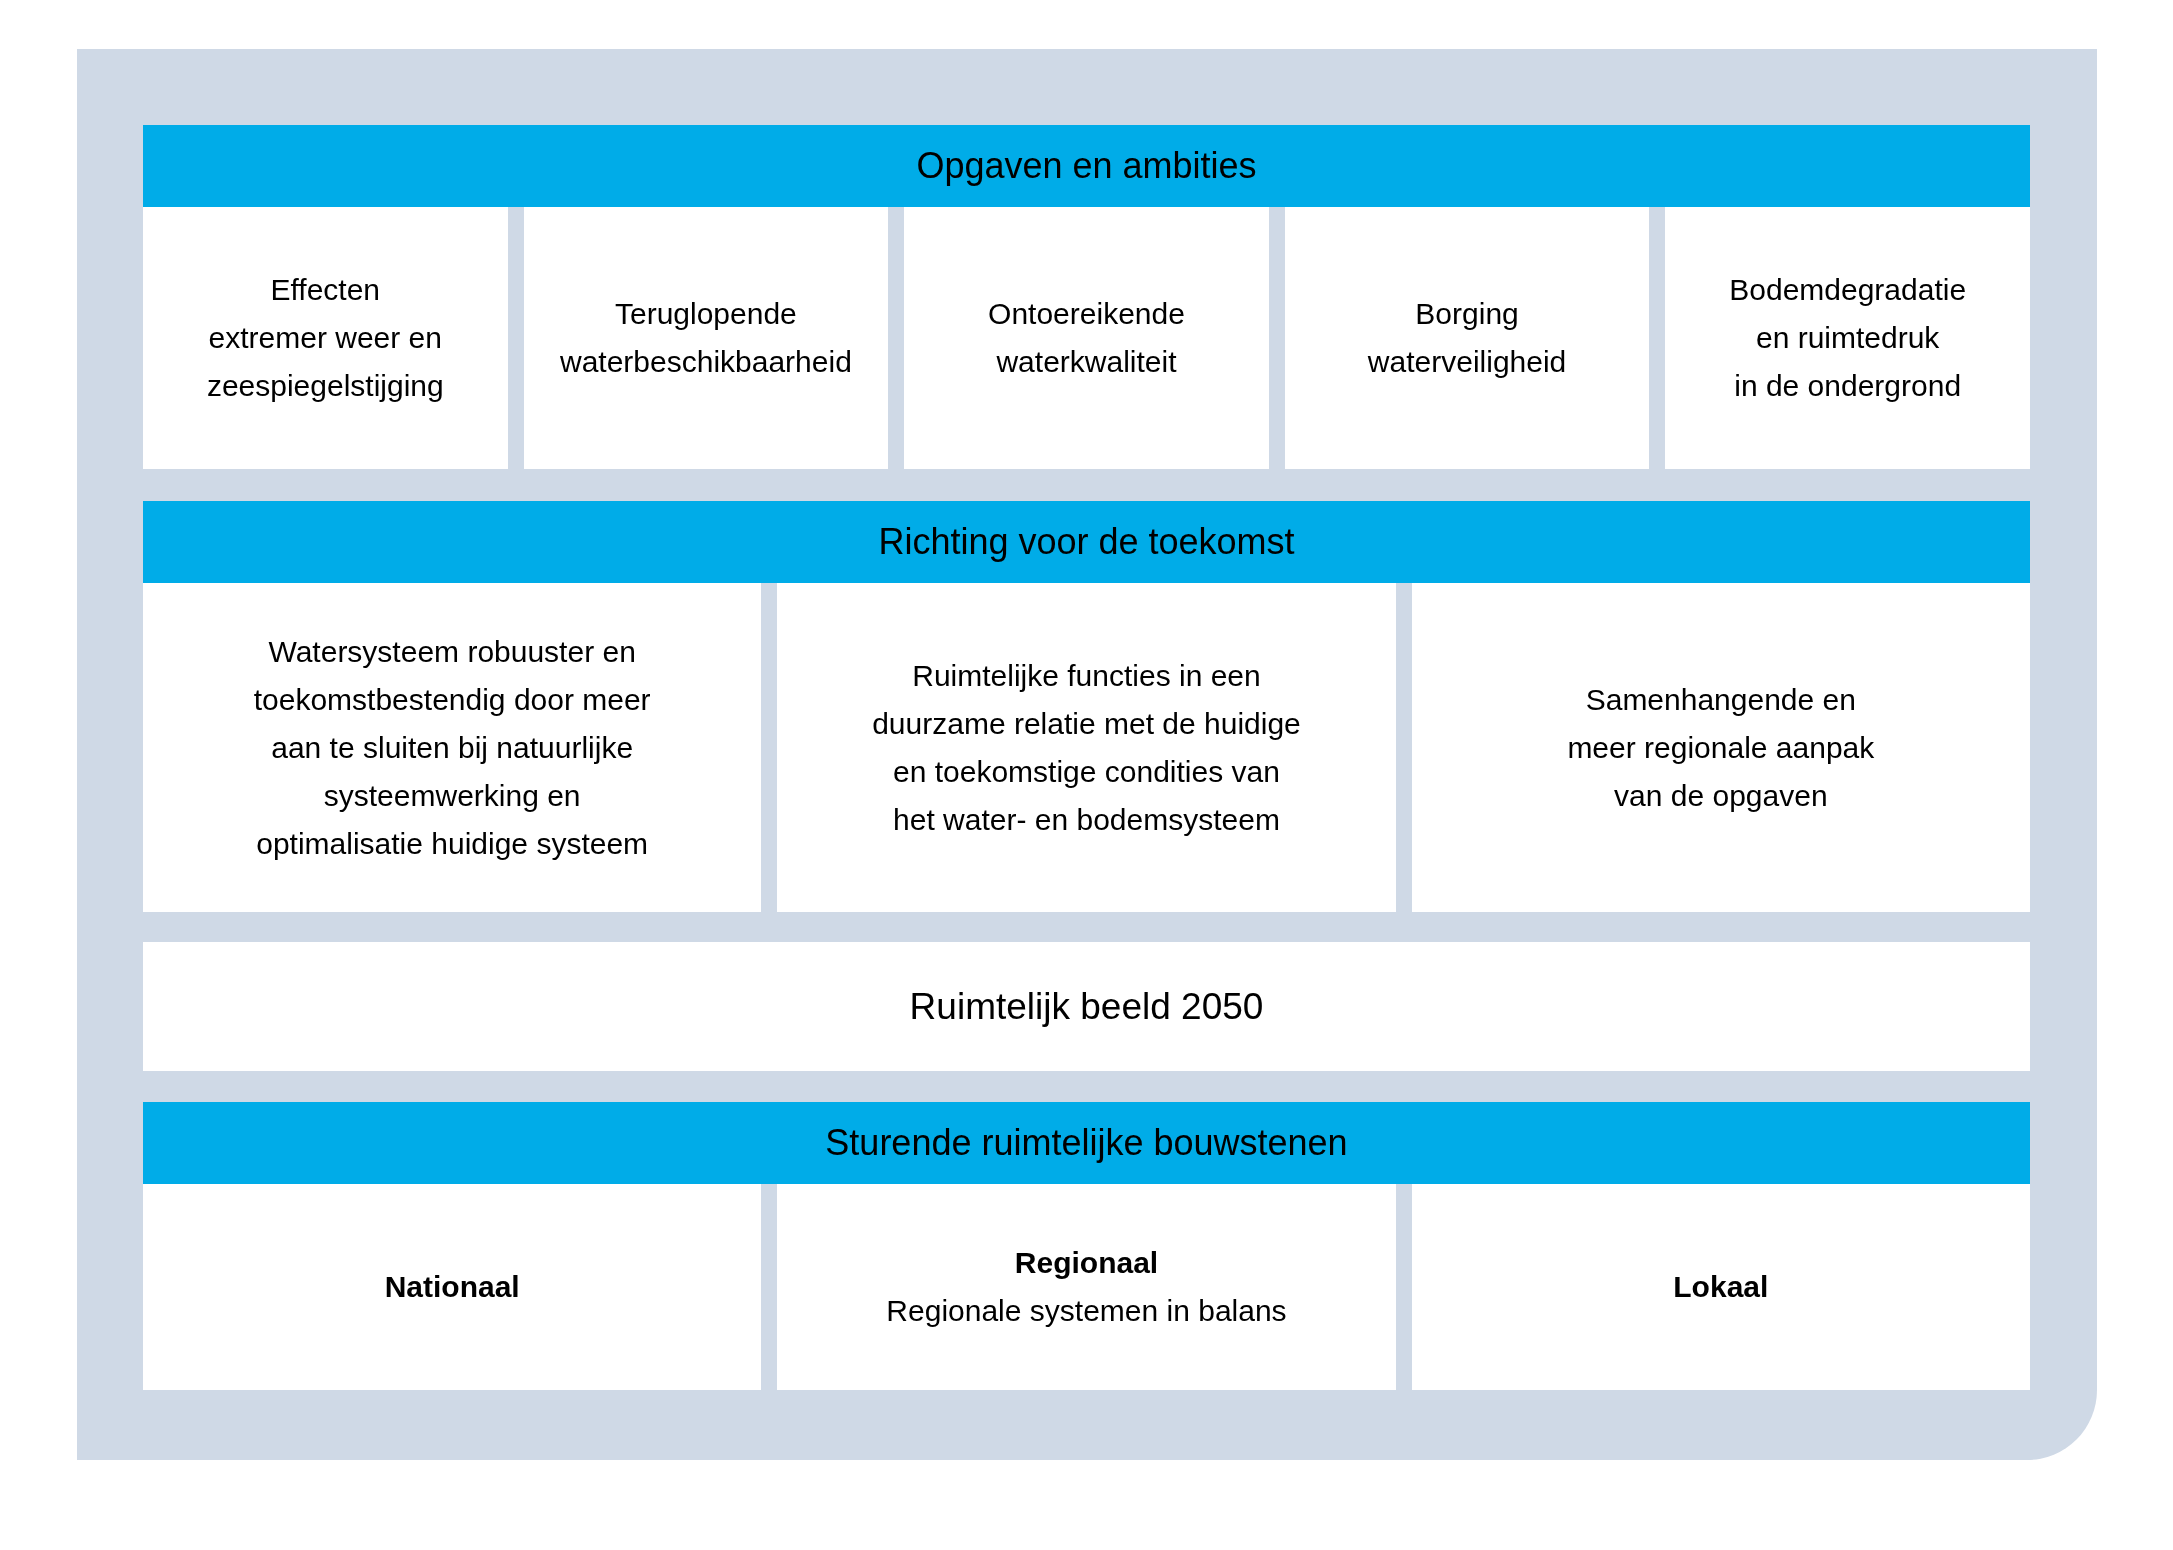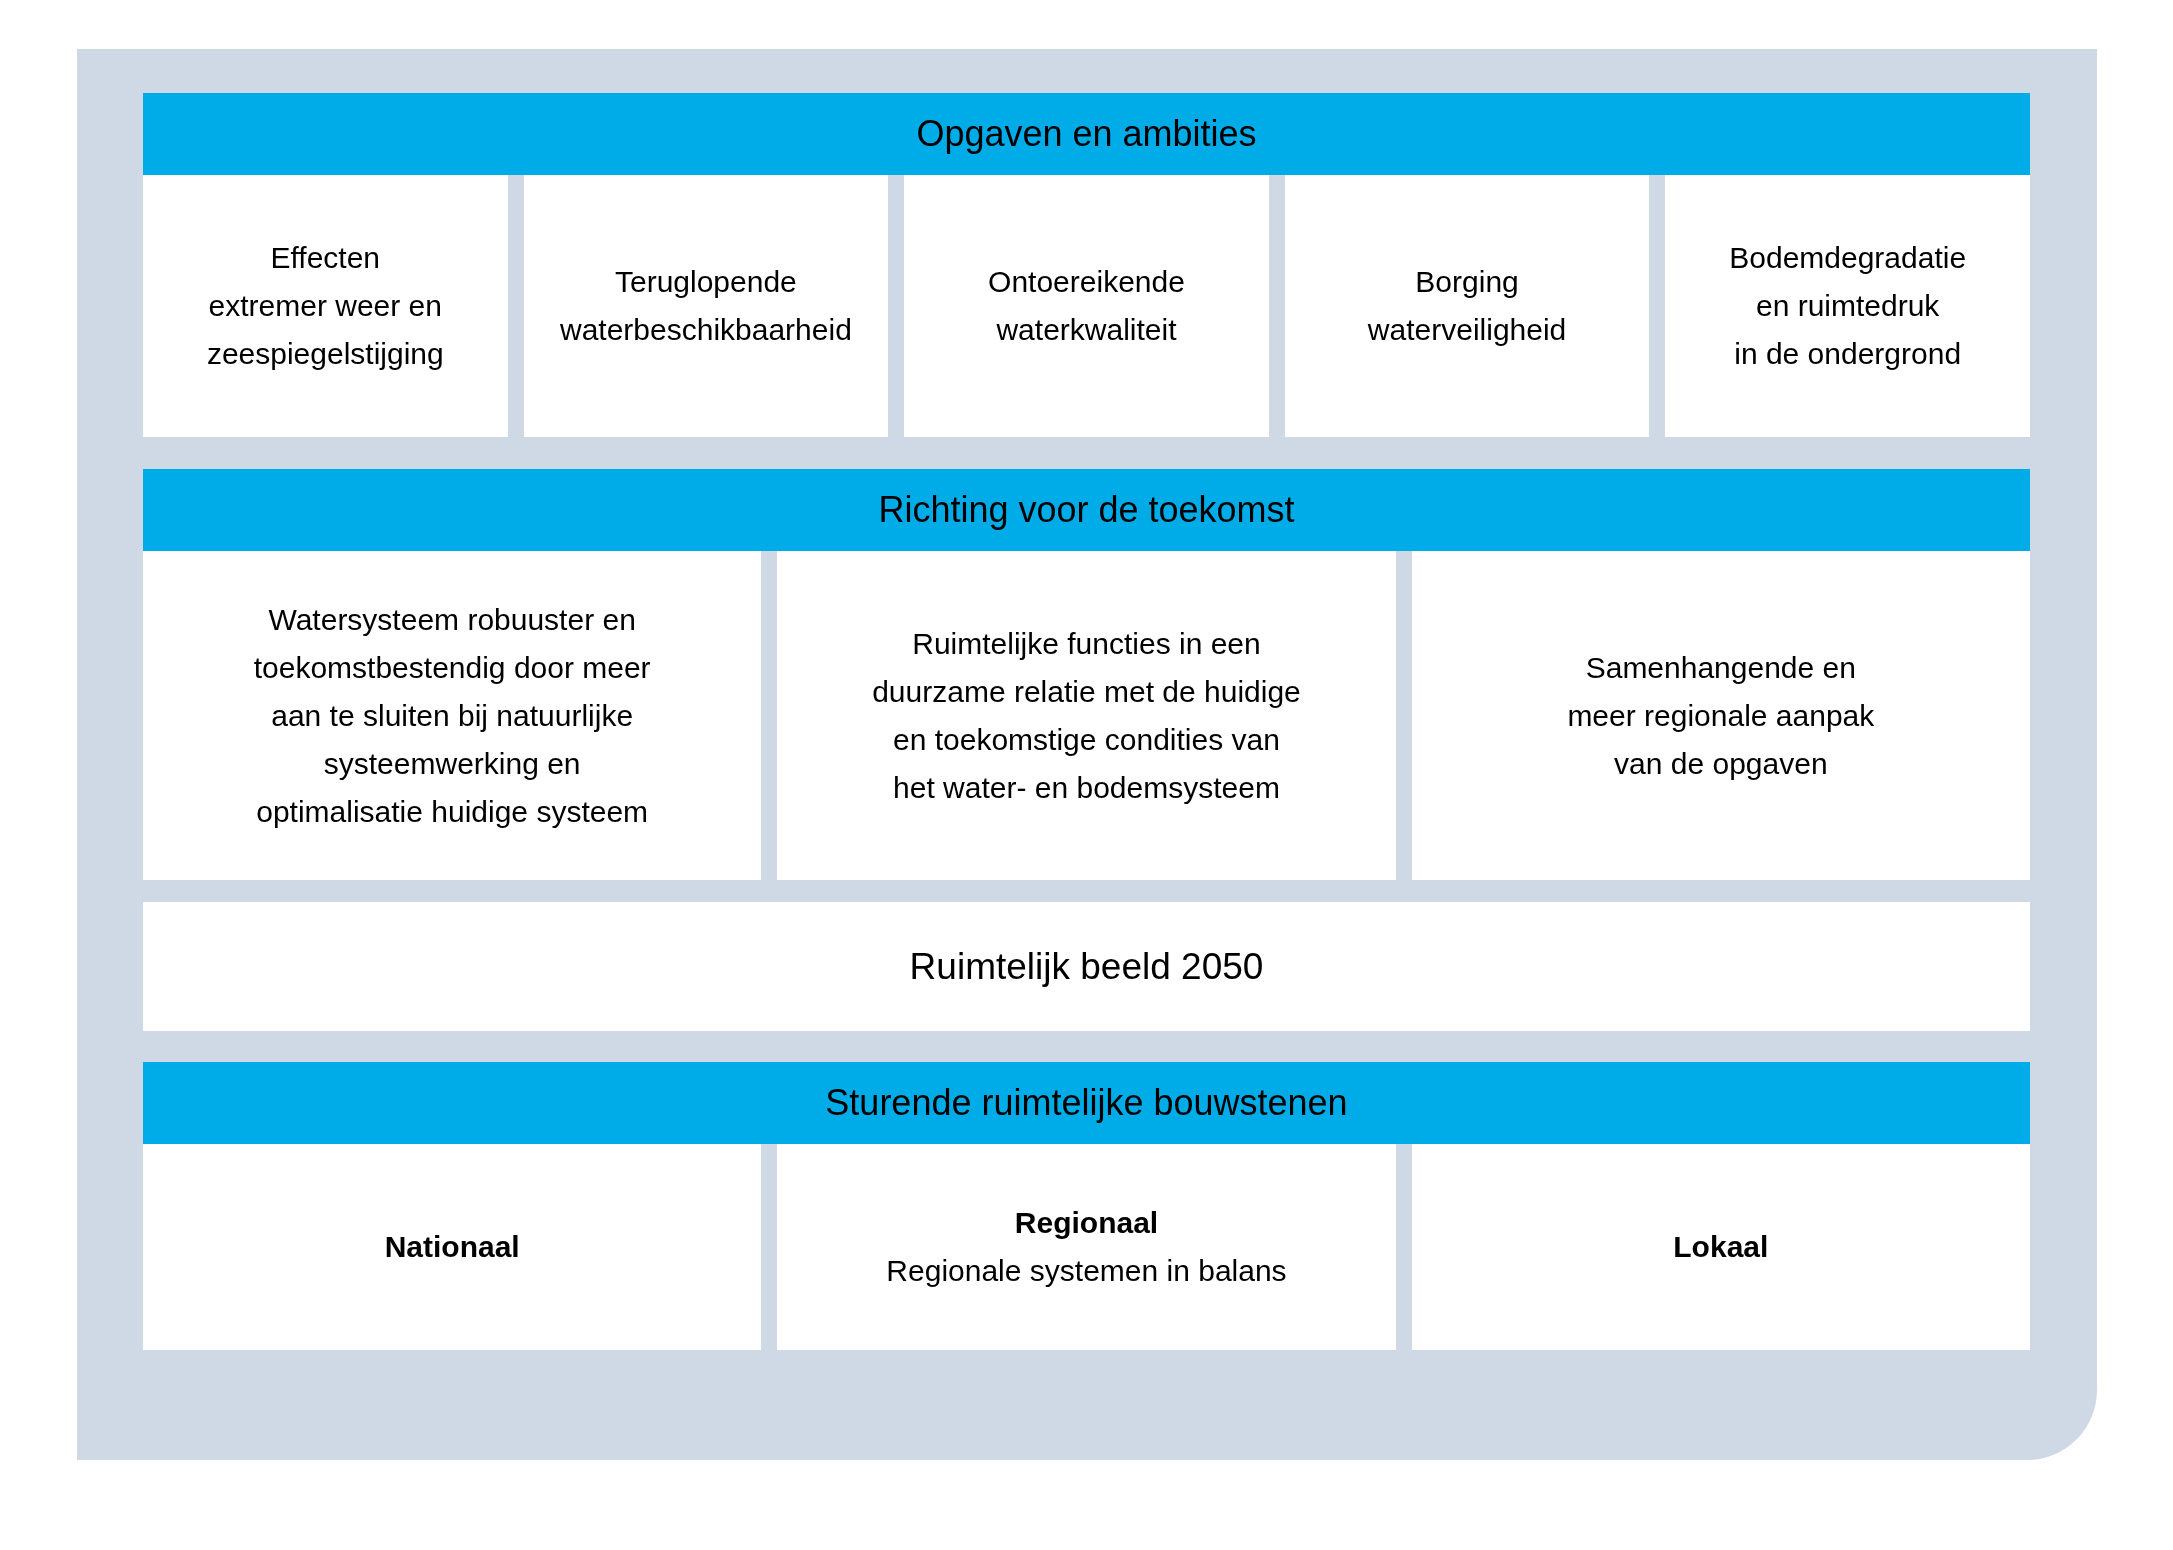--- a/index.html
+++ b/index.html
@@ -16,21 +16,21 @@
   }
   .panel {
     position: absolute;
     left: 77px;
     top: 49px;
     width: 2020px;
     height: 1411px;
     background: var(--panel, #cfd9e6);
     border-radius: 0 0 70px 0;
     box-sizing: border-box;
-    padding: 44px 67px 66px 66px;
+    padding: 76px 67px 66px 66px;
     display: flex;
     flex-direction: column;
   }
   .bar {
     height: 82px;
     flex: 0 0 82px;
     background: var(--header, #00ace8);
     display: flex;
     align-items: center;
     justify-content: center;
@@ -51,21 +51,21 @@
     text-align: center;
     font-size: 30px;
     line-height: 1.6;
   }
   .prelines { white-space: pre-line; }
   .row1 .card { height: 262px; }
   .row2 .card { height: 329px; }
   .row4 .card { height: 206px; }
   .bar2 { margin-top: 32px; align-items: center; }
   .band {
-    margin-top: 22px;
+    margin-top: 30px;
     margin-bottom: 31px;
     height: 129px;
     flex: 0 0 129px;
     background: var(--card, #ffffff);
     display: flex;
     align-items: center;
     justify-content: center;
     font-size: 37px;
     text-align: center;
   }

